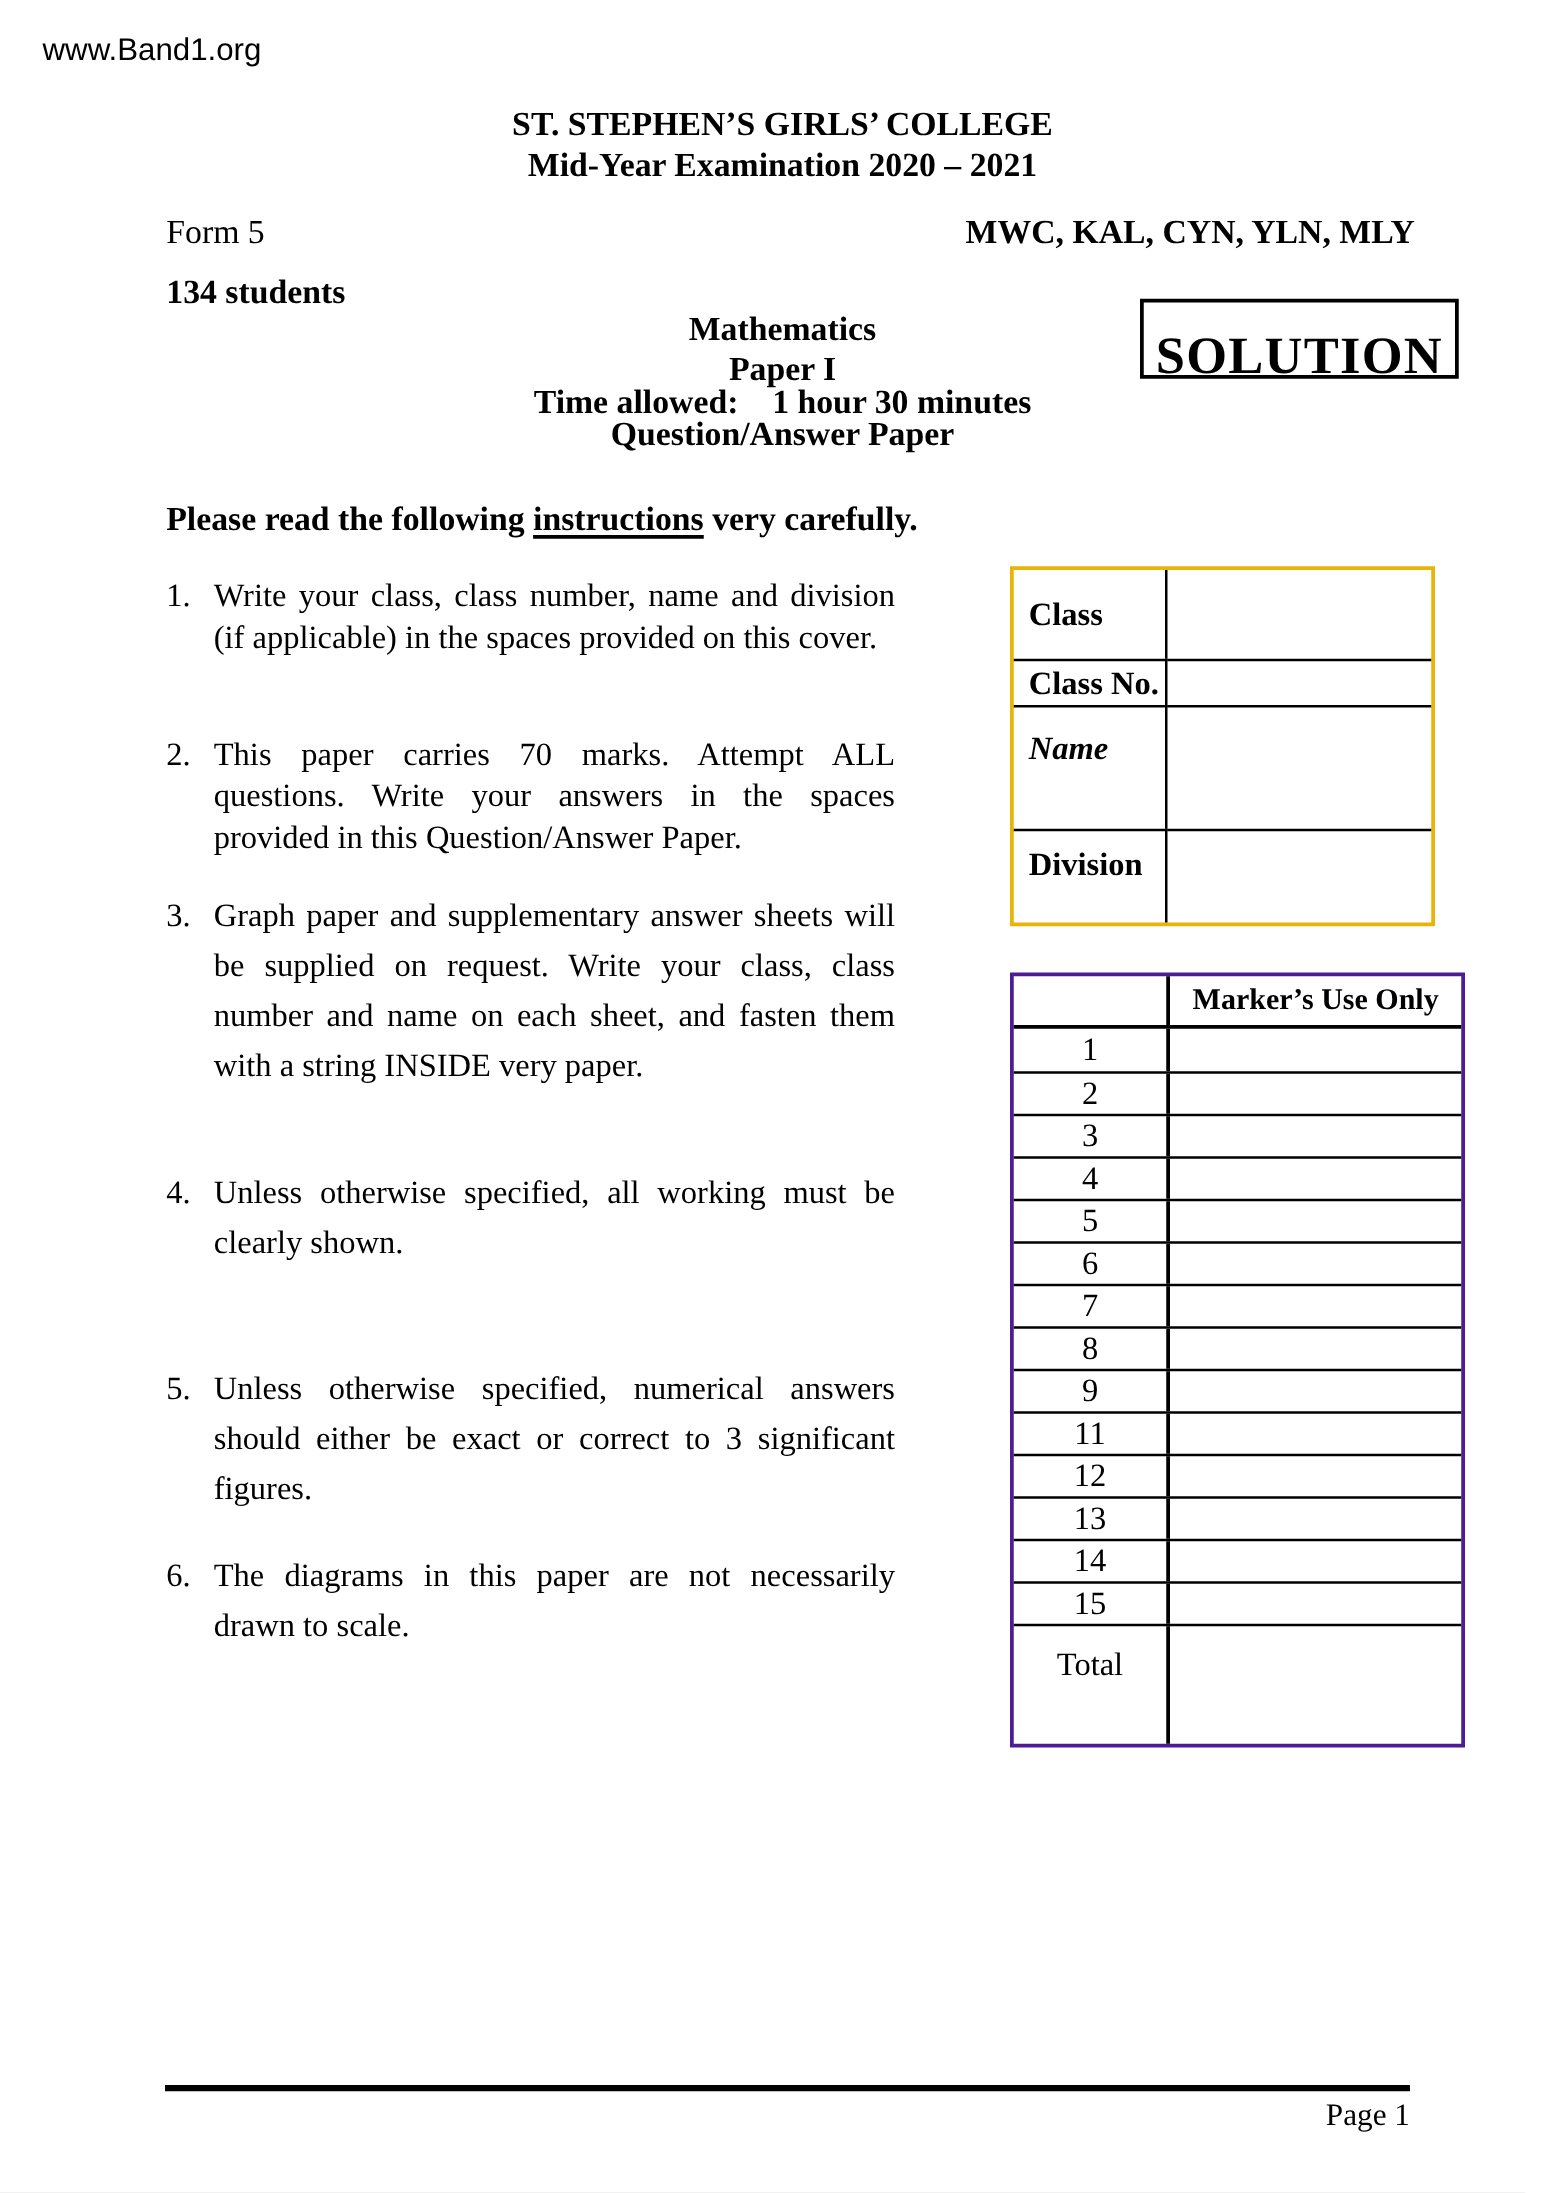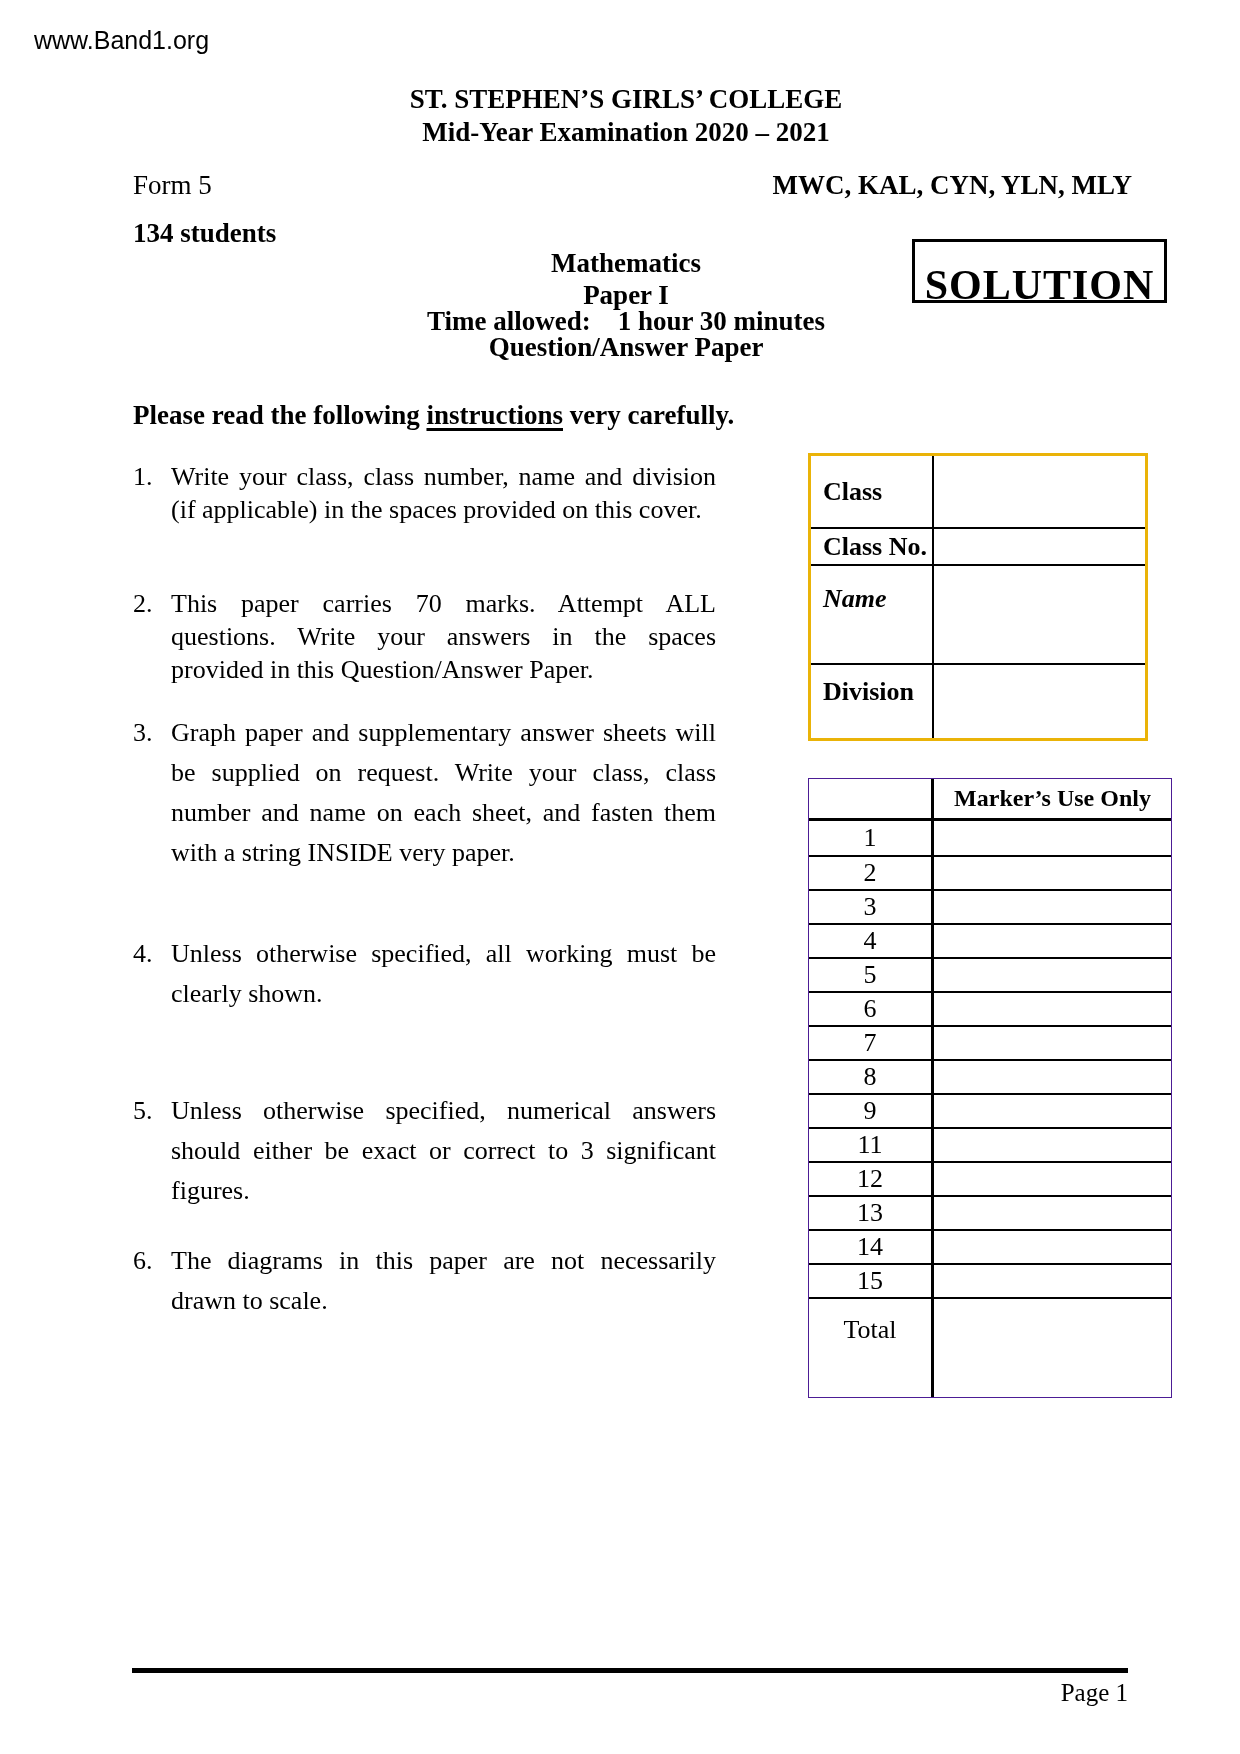--- a/index.html
+++ b/index.html
@@ -79,21 +79,21 @@
     display:flex; align-items:center;
   }
   .info-table .val { }
   .info-table .bt { border-top:2px solid #000; }
   .info-table .top-align { align-items:flex-start; padding-top:18px;font-style:italic; }
   .info-table .div-align { align-items:flex-start; padding-top:12px; }
 
   
   .marker-table {
     left:808px; top:778px; width:364px; height:620px;
-    box-sizing:border-box; border:1px solid #4c1d95;
+    box-sizing:border-box; border:3px solid #4c1d95;
     display:flex; flex-direction:column;
   }
   .m-row { display:flex; box-sizing:border-box; }
   .m-left {
     width:125px; box-sizing:border-box;
     border-right:3px solid #000;
     display:flex; align-items:center; justify-content:center;
     font-size:26px;
   }
   .m-right { flex:1; display:flex; align-items:center; justify-content:center; }

